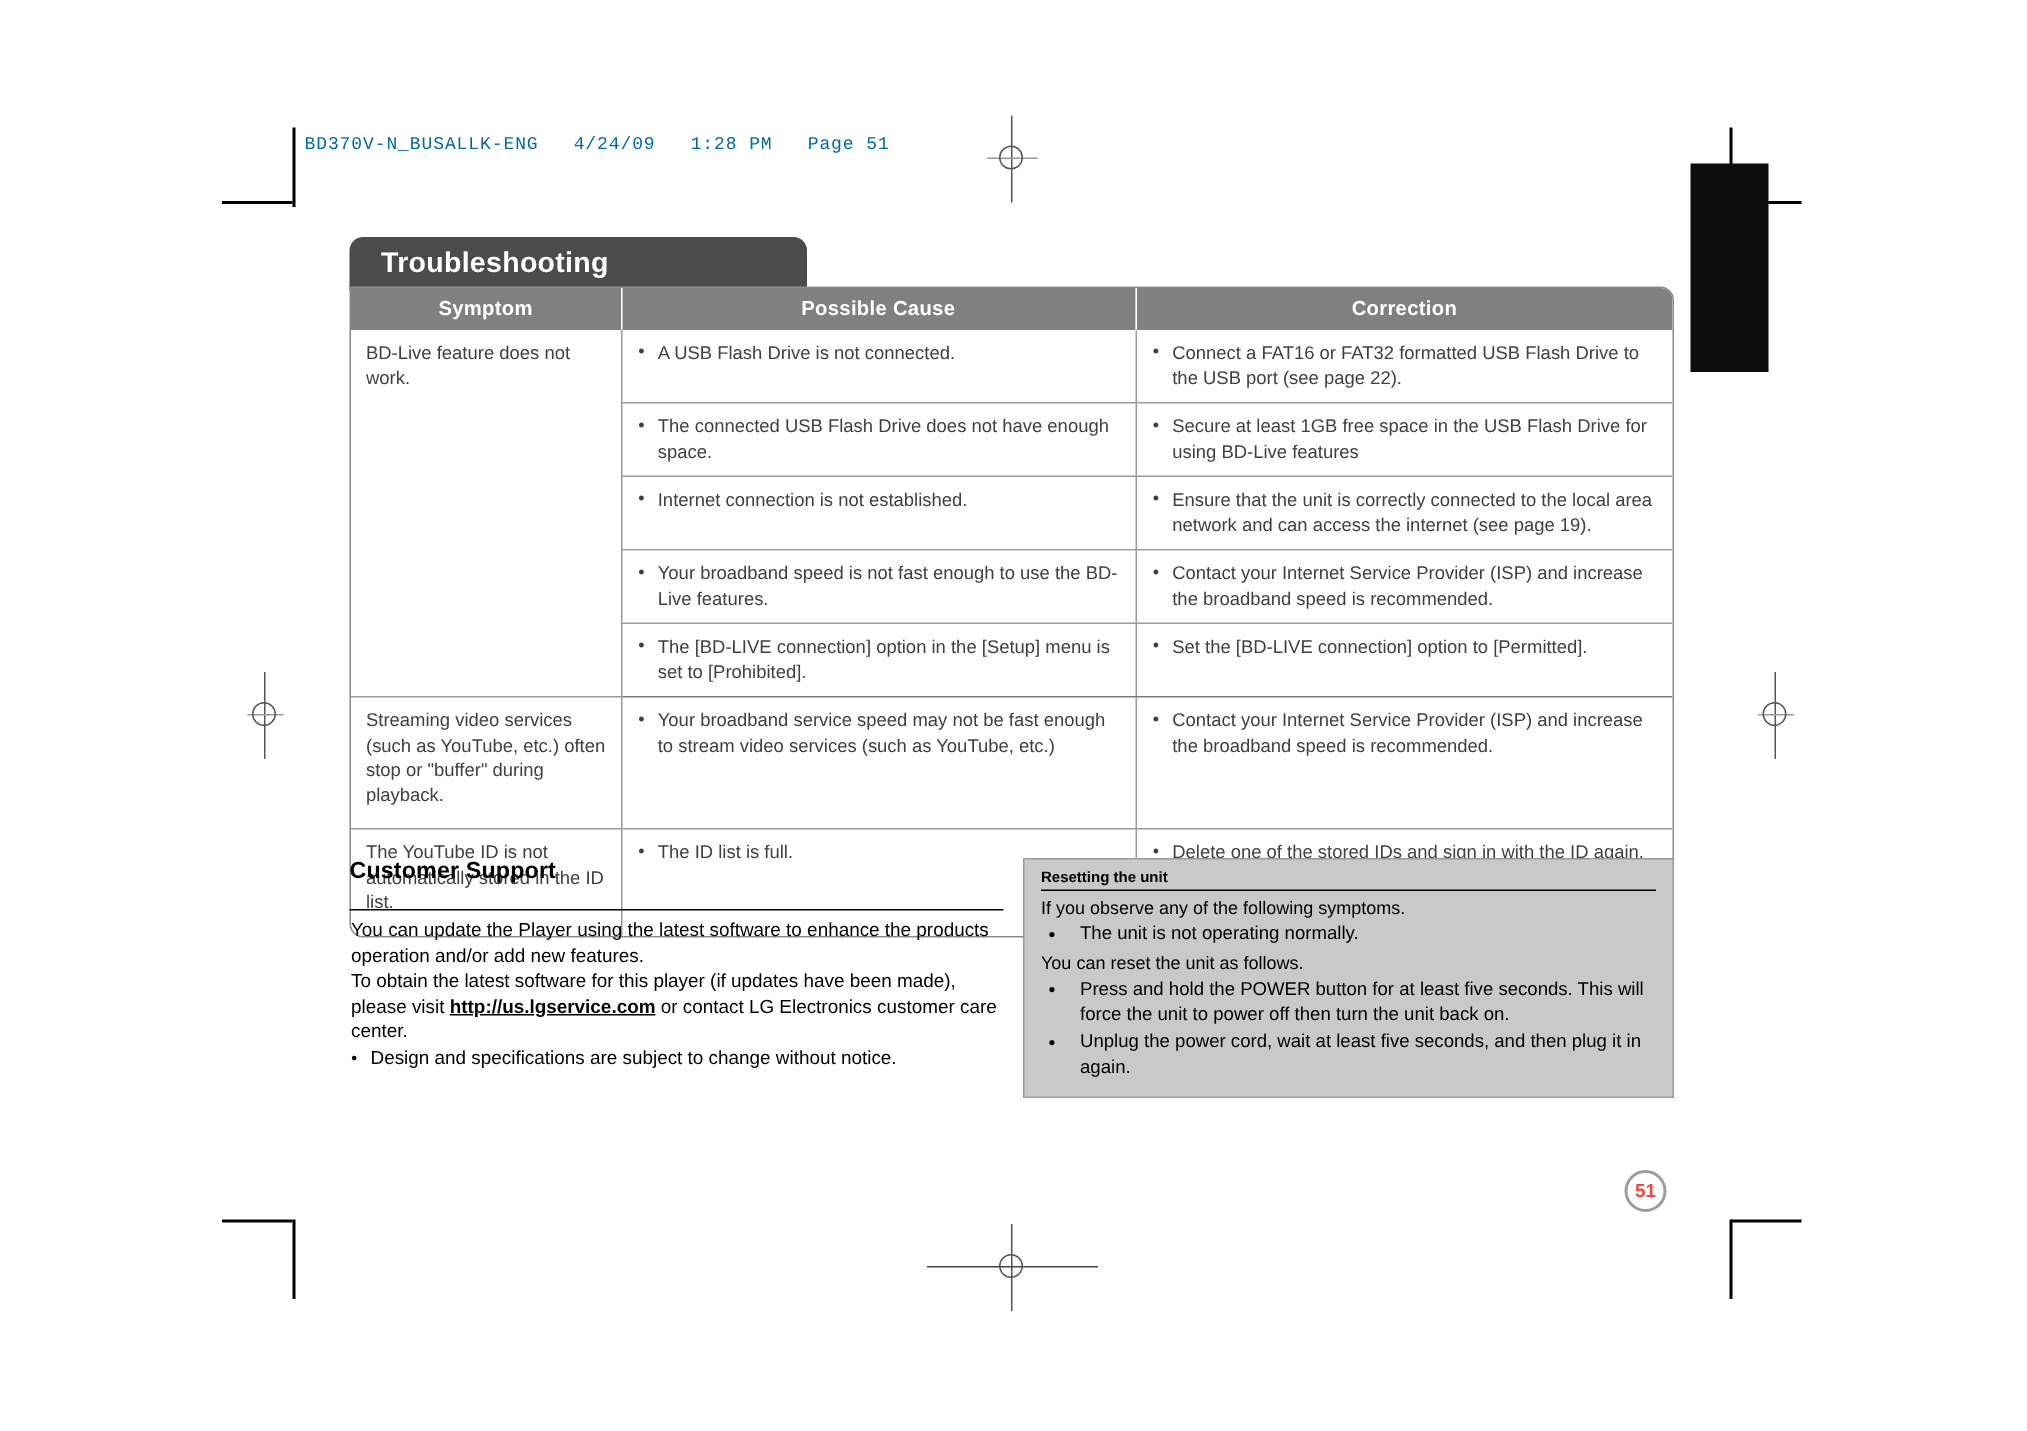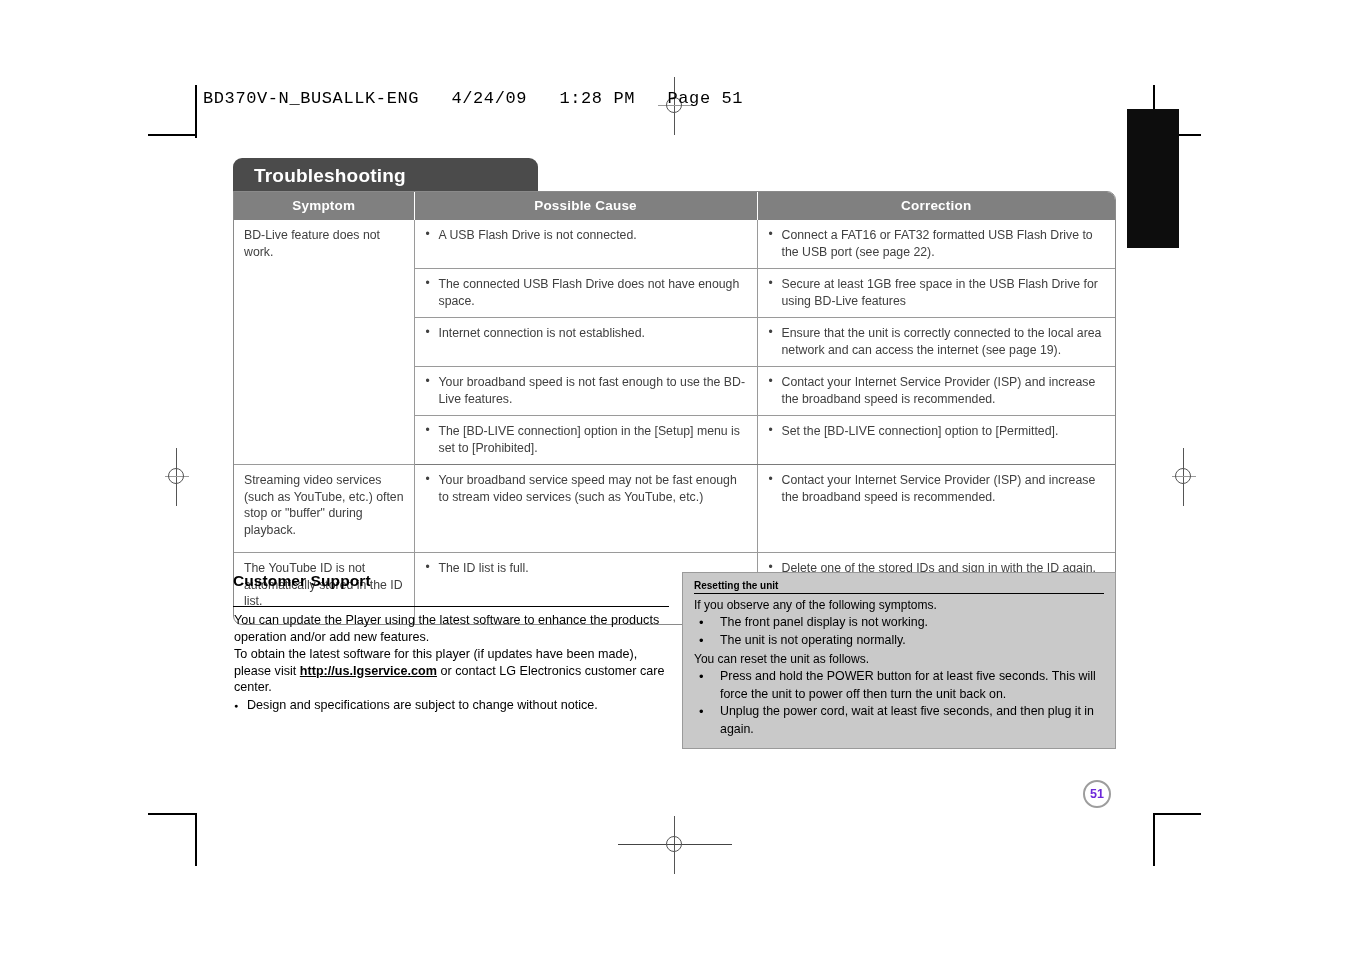--- a/index.html
+++ b/index.html
@@ -39,24 +39,24 @@
     width: 34px; height: 1px; background: #555;
   }
   .reg-mark.short-h .h { left: 5px; width: 24px; background: #999; }
   .reg-mark.tall .v { top: -12px; height: 58px; }
 
   
   .file-header {
     position: absolute;
     left: 203px; top: 89px;
     font-family: "Liberation Mono", monospace;
-    font-size: 17px;
+    font-size: 12px;
     letter-spacing: 0.6px;
     white-space: pre;
-    color: #000000;
+    color: #0369a1;
   }
 
   
   .thumb-tab {
     position: absolute;
     left: 1127px; top: 109px;
     width: 52px; height: 139px;
     background: #0d0d0d;
   }
 
@@ -228,21 +228,21 @@
     left: 1083px; top: 780px;
     width: 28px; height: 28px;
     border-radius: 50%;
     border: 2px solid #9d9d9d;
     box-sizing: border-box;
     display: flex;
     align-items: center;
     justify-content: center;
     font-size: 12.5px;
     font-weight: bold;
-    color: #6d28d9;
+    color: #ef4444;
     background: #fff;
   }
 </style>
 </head>
 <body>
 
 <div class="crop-line" style="left:195px; top:85px; width:1.6px; height:53px;"></div>
 <div class="crop-line" style="left:148px; top:134px; width:47px; height:1.6px;"></div>
 
 <div class="crop-line" style="left:148px; top:813px; width:47px; height:1.6px;"></div>
@@ -371,21 +371,20 @@
     <div class="cs-body">
       <p>You can update the Player using the latest software to enhance the products operation and/or add new features.</p>
       <p><span>To obtain the latest software for this player (if updates have been made), please visit </span><a class="cs-link" href="#">http://us.lgservice.com</a><span> or contact LG Electronics customer care center.</span></p>
       <div class="cs-bullet">Design and specifications are subject to change without notice.</div>
     </div>
   </div>
 
   <div class="reset-box">
     <div class="reset-head">Resetting the unit</div>
     <div class="reset-sub">If you observe any of the following symptoms.</div>
-    <div class="reset-item">The front panel display is not working.</div>
     <div class="reset-item">The unit is not operating normally.</div>
     <div class="reset-sub">You can reset the unit as follows.</div>
     <div class="reset-item">Press and hold the POWER button for at least five seconds. This will force the unit to power off then turn the unit back on.</div>
     <div class="reset-item">Unplug the power cord, wait at least five seconds, and then plug it in again.</div>
   </div>
 
   <div class="pg-badge">
     <span>51</span>
   </div>
 

